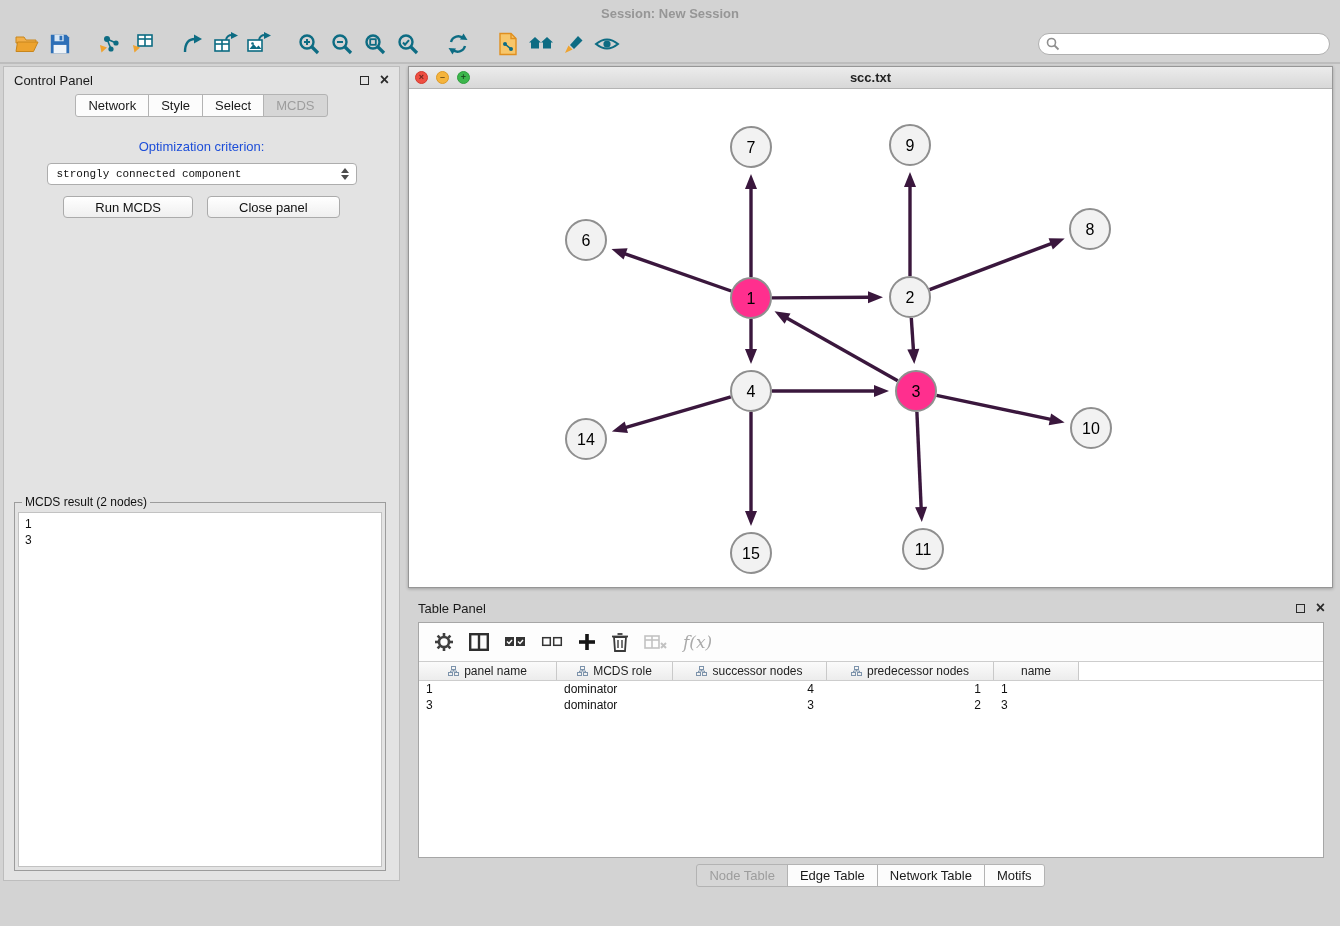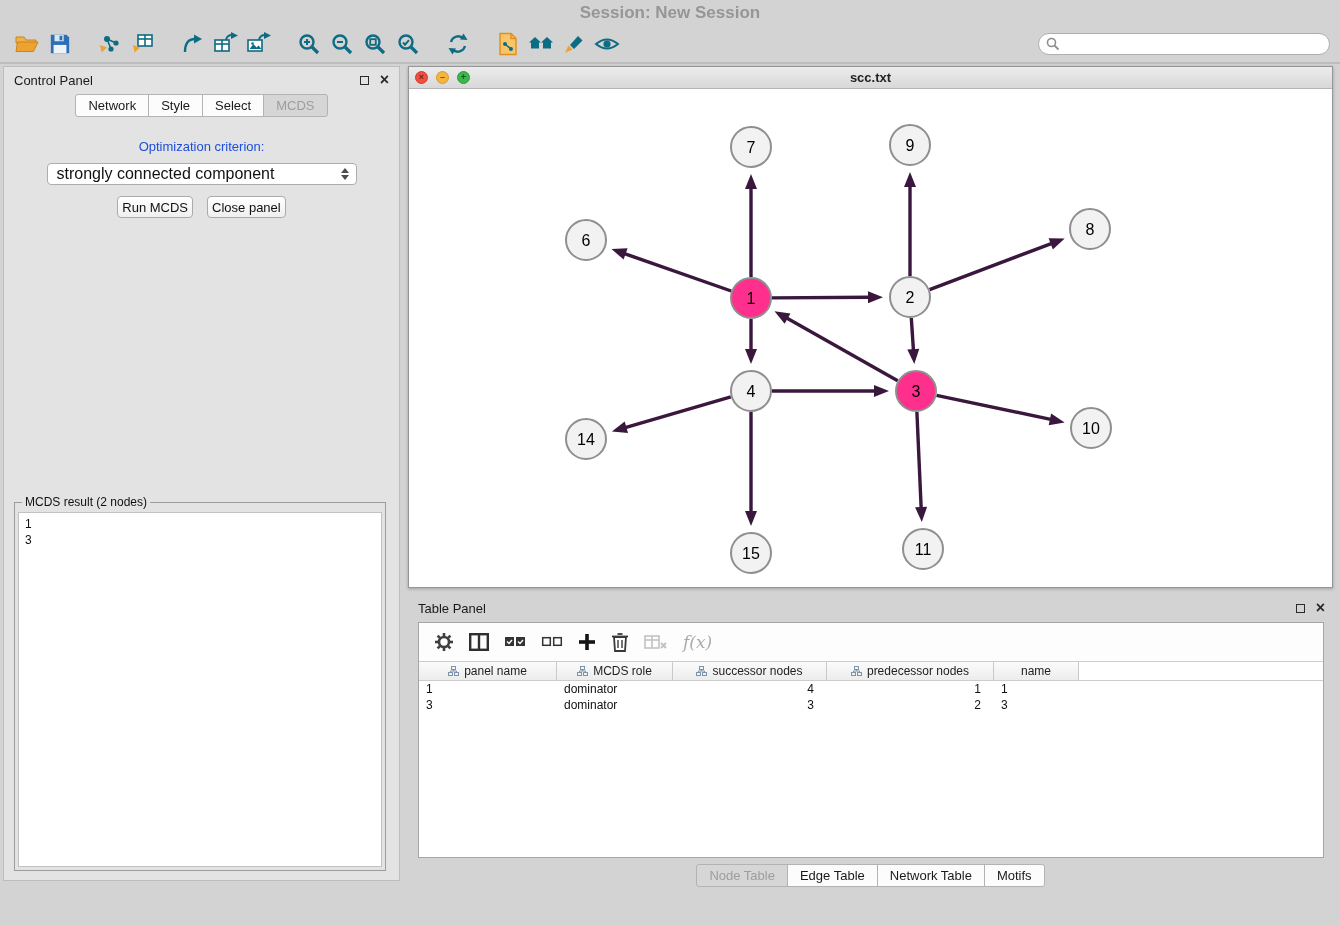--- a/index.html
+++ b/index.html
@@ -1,20 +1,20 @@
 <!DOCTYPE html>
 <html><head>
 <meta charset="utf-8">
 <style>
   *{margin:0;padding:0;box-sizing:border-box;}
   html,body{width:1340px;height:926px;font-family:"Liberation Sans",sans-serif;background:#d3d3d3;overflow:hidden;}
   .app{position:relative;width:1340px;height:926px;background:#d3d3d3;}
 
   
-  .titlebar{position:absolute;top:0;left:0;right:0;height:26px;display:flex;align-items:center;justify-content:center;font-size:17px;font-weight:700;color:#969696;}
+  .titlebar{position:absolute;top:0;left:0;right:0;height:26px;display:flex;align-items:center;justify-content:center;font-size:13px;font-weight:700;color:#969696;}
 
   
   .main-toolbar{position:absolute;top:26px;left:0;right:0;height:38px;display:flex;align-items:center;padding:0 10px;border-bottom:2px solid #bdbdbd;}
   .tb-btn{width:33px;height:32px;display:flex;align-items:center;justify-content:center;background:none;border:none;cursor:default;}
   .tb-gap{width:17px;}
   .search-wrap{margin-left:auto;position:relative;width:292px;height:22px;}
   .search-input{width:100%;height:22px;border:1px solid #b0b0b0;border-radius:12px;padding:0 10px 0 26px;font-size:12px;background:#fff;outline:none;font-family:inherit;}
   .search-icon{position:absolute;left:8px;top:4px;}
 
   
@@ -22,26 +22,26 @@
   .panel-header{height:26px;display:flex;align-items:center;padding:0 10px;font-size:13px;color:#1a1a1a;}
   .header-icons{margin-left:auto;display:flex;gap:11px;align-items:center;}
   .float-icon{width:9px;height:9px;border:1.5px solid #2a2a2a;display:inline-block;}
   .close-x{font-size:16px;font-weight:700;color:#2a2a2a;line-height:1;}
   .cp-tabs{display:flex;justify-content:center;margin-top:1px;}
   .tab{border:1px solid #b3b3b3;background:#fcfcfc;font-size:13px;padding:3px 12px;margin-left:-1px;color:#1a1a1a;font-family:inherit;cursor:default;}
   .tab.first{border-radius:3px 0 0 3px;margin-left:0;}
   .tab.last{border-radius:0 3px 3px 0;}
   .tab.active{background:#d6d6d6;color:#9d9d9d;}
   .opt-label{text-align:center;font-size:13px;margin-top:22px;color:#1d4ed8;}
-  .combo{width:310px;height:22px;margin:9px auto 0;background:#fff;border:1px solid #adadad;border-radius:4px;display:flex;align-items:center;padding:0 7px 0 9px;font-size:16px;color:#111;}
+  .combo{width:310px;height:22px;margin:9px auto 0;background:#fff;border:1px solid #adadad;border-radius:4px;display:flex;align-items:center;padding:0 7px 0 9px;font-size:11px;color:#111;font-family:Liberation Mono, monospace;}
   .combo-arrows{margin-left:auto;display:flex;flex-direction:column;gap:2px;align-items:center;}
   .arr-up{width:0;height:0;border-left:4px solid transparent;border-right:4px solid transparent;border-bottom:5px solid #4c4c4c;}
   .arr-dn{width:0;height:0;border-left:4px solid transparent;border-right:4px solid transparent;border-top:5px solid #4c4c4c;}
   .btn-row{display:flex;justify-content:center;gap:14px;margin-top:11px;}
-  .mac-btn{height:22px;padding:0 4px;border:1px solid #ababab;border-radius:4px;background:linear-gradient(#ffffff,#efefef);font-size:13px;font-family:inherit;color:#111;cursor:default;}
+  .mac-btn{height:22px;padding:0 31px;border:1px solid #ababab;border-radius:4px;background:linear-gradient(#ffffff,#efefef);font-size:13px;font-family:inherit;color:#111;cursor:default;}
   .result-fieldset{position:absolute;left:10px;right:13px;top:428px;bottom:9px;border:1px solid #9c9c9c;padding:3px;}
   .result-fieldset legend{font-size:12px;padding:0 3px;margin-left:4px;color:#111;}
   .result-area{width:100%;height:100%;background:#fff;border:1px solid #c2c2c2;font-size:12px;padding:3px 6px;line-height:16px;color:#111;overflow:hidden;}
 
   
   .network-window{position:absolute;left:408px;top:66px;width:925px;height:522px;border:1px solid #969696;background:#fff;box-shadow:0 1px 3px rgba(0,0,0,0.25);}
   .net-titlebar{height:22px;background:linear-gradient(#ececec,#d8d8d8);border-bottom:1px solid #b4b4b4;display:flex;align-items:center;padding:0 6px;position:relative;}
   .traffic{display:flex;gap:8px;z-index:2;}
   .light{width:13px;height:13px;border-radius:50%;display:flex;align-items:center;justify-content:center;font-size:9px;font-weight:700;color:rgba(0,0,0,0.55);line-height:1;cursor:default;}
   .light.red{background:#ee4f42;border:1px solid #d33a2e;}

